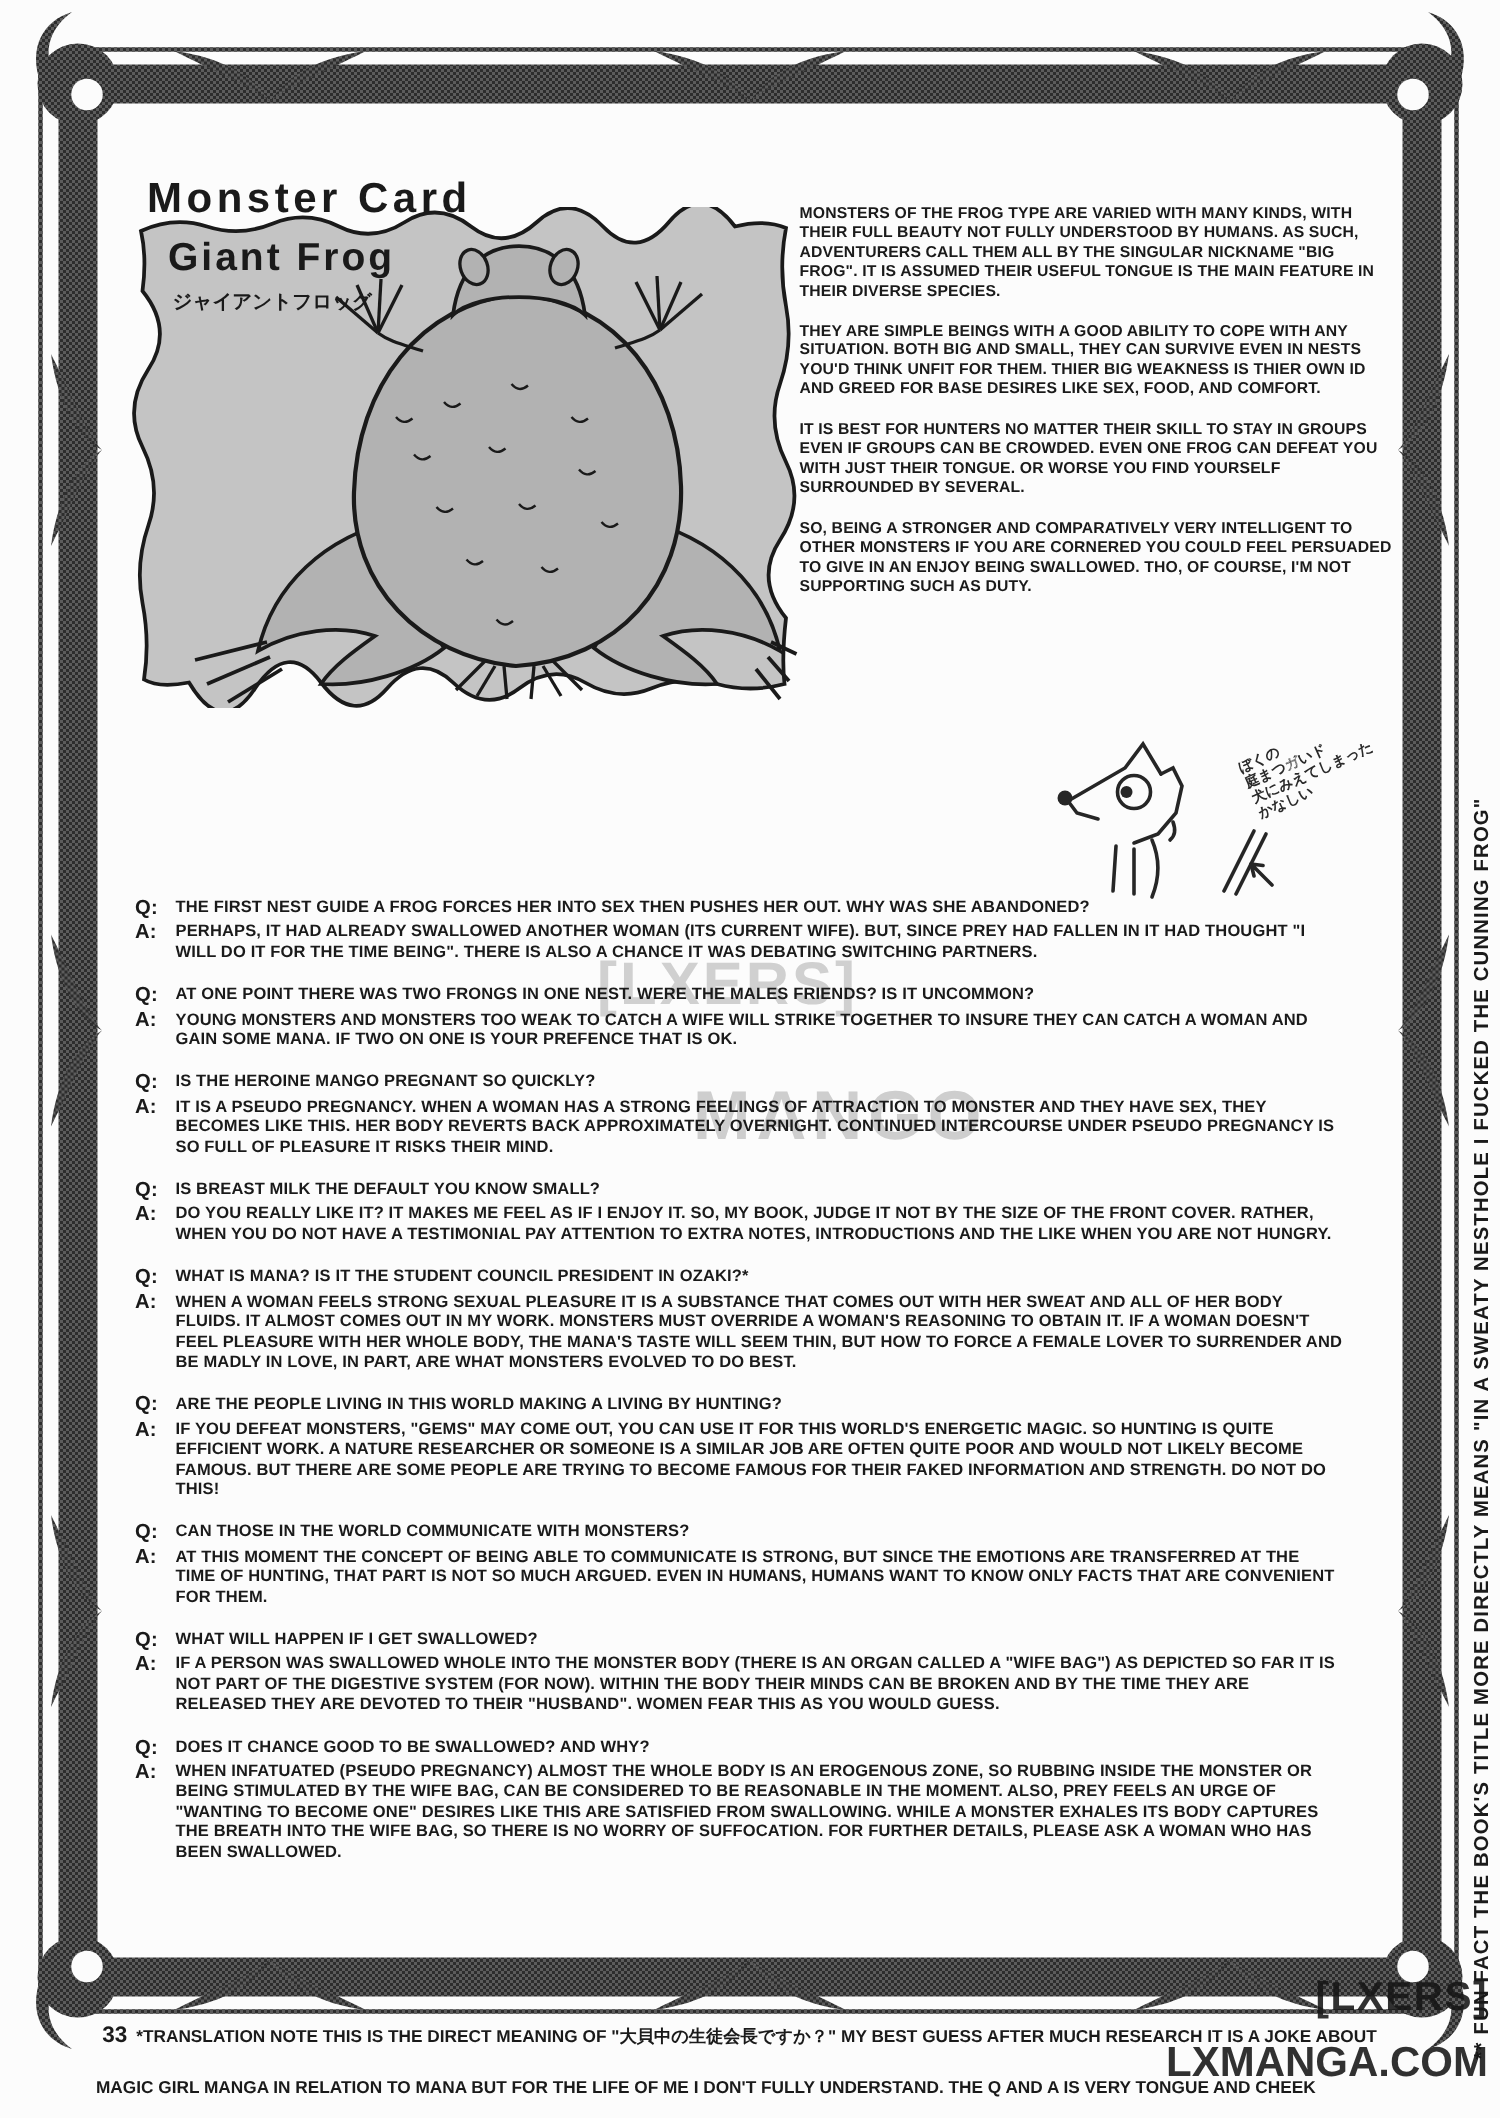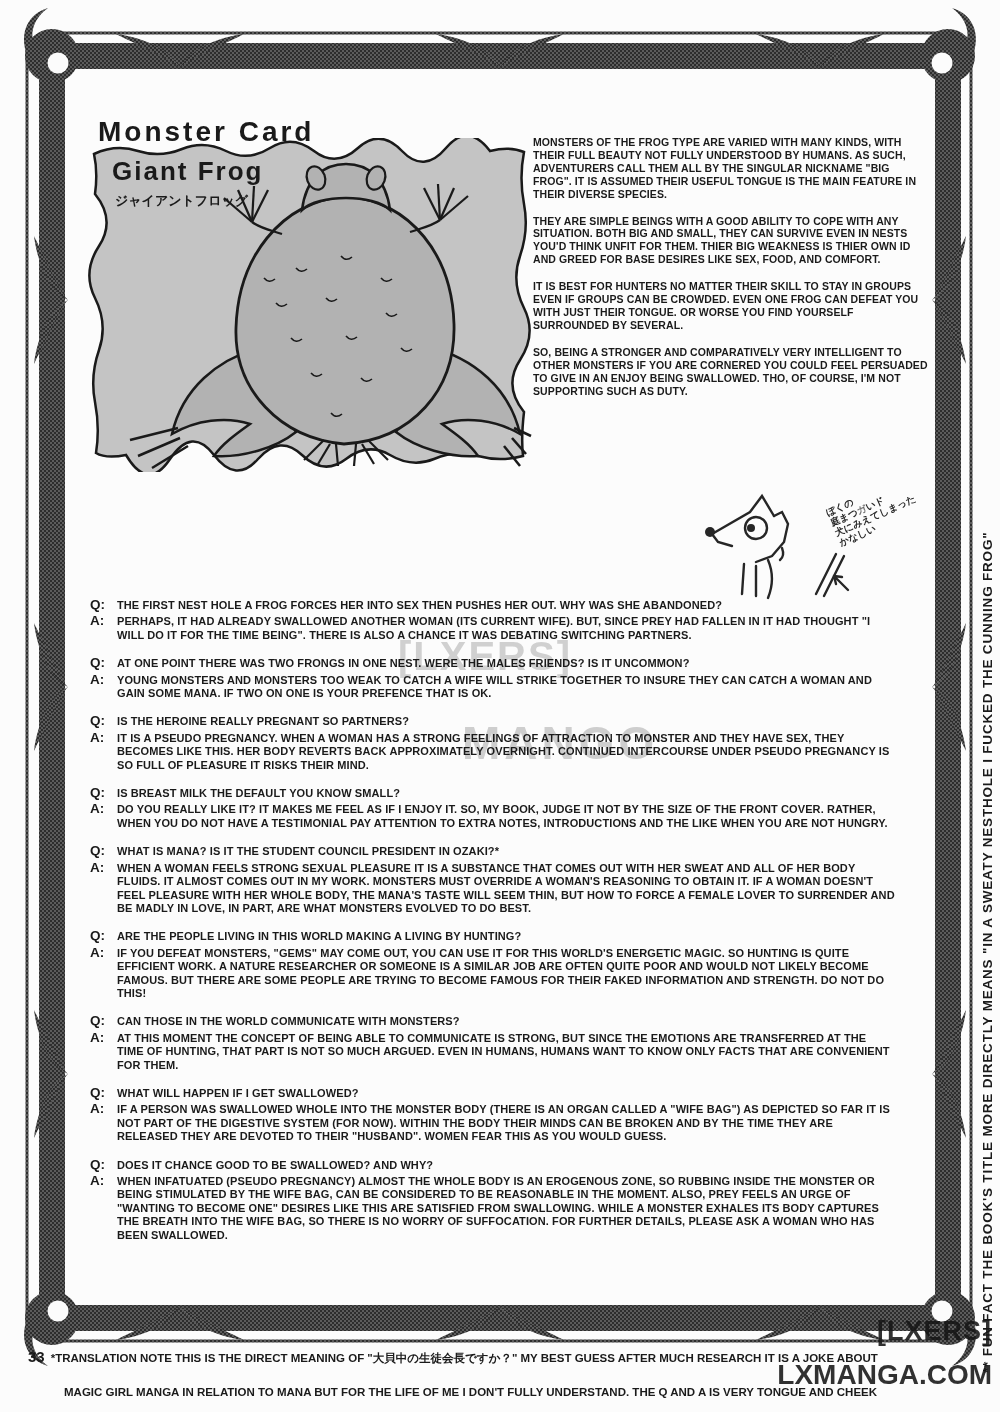--- a/index.html
+++ b/index.html
@@ -35,21 +35,21 @@
   .side-note{right:5px;top:428px;height:945px;writing-mode:vertical-rl;transform:rotate(180deg);
              font-size:13.5px;font-weight:700;letter-spacing:.8px;white-space:nowrap;}
 
   .wm-center1{left:398px;top:634px;font-size:40px;font-weight:700;color:#c9c9c9;letter-spacing:2px;opacity:.85;}
   .wm-center2{left:424px;top:716px;font-size:46px;font-weight:700;color:#c6c6c6;letter-spacing:4px;opacity:.85;margin-left:38px;}
   .wm-corner{right:8px;top:1318px;text-align:right;font-weight:700;color:#161616;opacity:.88;line-height:1.0;}
   .wm-corner .l1{font-size:27px;letter-spacing:1px;}
   .wm-corner .l2{font-size:28px;letter-spacing:0px;margin-top:16px;}
 
   .footer{left:28px;top:1350px;width:930px;font-size:11.5px;font-weight:700;line-height:14px;}
-  .footer .row1{display:flex;align-items:baseline;}
+  .footer .row1{display:flex;align-items:baseline;justify-content:center;}
   .footer .pg{font-size:15px;margin-right:6px;}
   .footer .row2{padding-left:36px;margin-top:20px;}
 </style>
 </head>
 <body>
 
 <div class="page">
 
   <svg class="abs" style="left:0;top:0" width="1000" height="1412" viewBox="0 0 1000 1412">
     <defs>
@@ -194,41 +194,41 @@
     <div>かなしい</div>
   </div>
 
   <div class="abs wm-center1">[LXERS]</div>
   <div class="abs wm-center2">MANGO</div>
 
   <div class="abs qa-wrap">
     <div class="qa">
       <div class="qrow">
           <span class="tag">Q:</span>
-          <span class="qtext">THE FIRST NEST HOLE A FROG FORCES HER INTO SEX THEN PUSHES HER OUT. WHY WAS SHE ABANDONED?</span>
+          <span class="qtext">THE FIRST NEST GUIDE A FROG FORCES HER INTO SEX THEN PUSHES HER OUT. WHY WAS SHE ABANDONED?</span>
         </div>
       <div class="arow">
           <span class="tag">A:</span>
           <span class="atext">PERHAPS, IT HAD ALREADY SWALLOWED ANOTHER WOMAN (ITS CURRENT WIFE). BUT, SINCE PREY HAD FALLEN IN IT HAD THOUGHT "I WILL DO IT FOR THE TIME BEING". THERE IS ALSO A CHANCE IT WAS DEBATING SWITCHING PARTNERS.</span>
         </div>
     </div>
     <div class="qa">
       <div class="qrow">
           <span class="tag">Q:</span>
           <span class="qtext">AT ONE POINT THERE WAS TWO FRONGS IN ONE NEST. WERE THE MALES FRIENDS? IS IT UNCOMMON?</span>
         </div>
       <div class="arow">
           <span class="tag">A:</span>
           <span class="atext">YOUNG MONSTERS AND MONSTERS TOO WEAK TO CATCH A WIFE WILL STRIKE TOGETHER TO INSURE THEY CAN CATCH A WOMAN AND GAIN SOME MANA. IF TWO ON ONE IS YOUR PREFENCE THAT IS OK.</span>
         </div>
     </div>
     <div class="qa">
       <div class="qrow">
           <span class="tag">Q:</span>
-          <span class="qtext">IS THE HEROINE REALLY PREGNANT SO PARTNERS?</span>
+          <span class="qtext">IS THE HEROINE MANGO PREGNANT SO QUICKLY?</span>
         </div>
       <div class="arow">
           <span class="tag">A:</span>
           <span class="atext">IT IS A PSEUDO PREGNANCY. WHEN A WOMAN HAS A STRONG FEELINGS OF ATTRACTION TO MONSTER AND THEY HAVE SEX, THEY BECOMES LIKE THIS. HER BODY REVERTS BACK APPROXIMATELY OVERNIGHT. CONTINUED INTERCOURSE UNDER PSEUDO PREGNANCY IS SO FULL OF PLEASURE IT RISKS THEIR MIND.</span>
         </div>
     </div>
     <div class="qa">
       <div class="qrow">
           <span class="tag">Q:</span>
           <span class="qtext">IS BREAST MILK THE DEFAULT YOU KNOW SMALL?</span>

